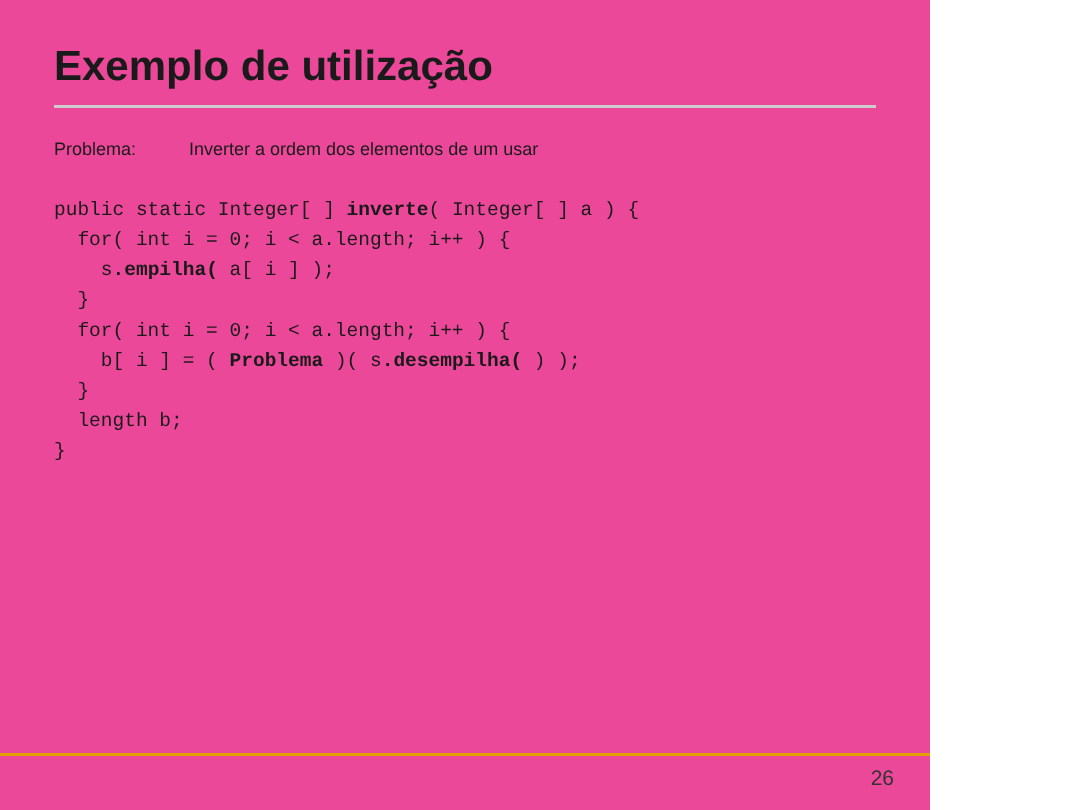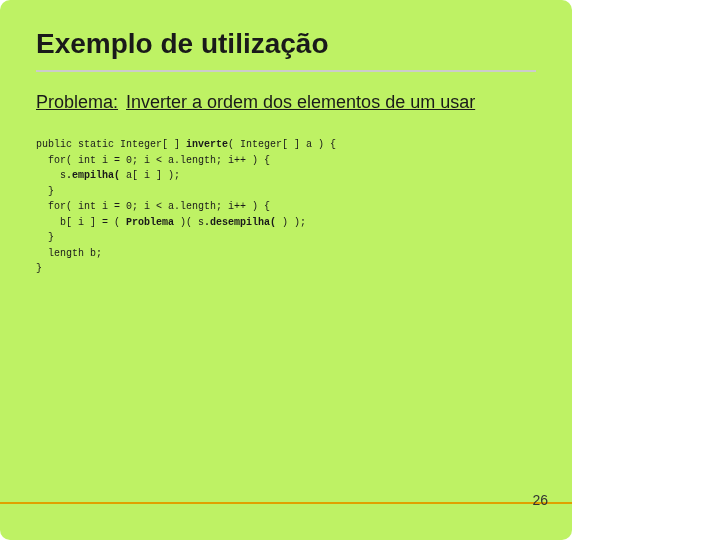--- a/index.html
+++ b/index.html
@@ -10,79 +10,77 @@
 
     body {
       width: 720px;
       height: 540px;
       background: #ffffff;
       font-family: Arial, sans-serif;
       overflow: hidden;
     }
 
     .slide {
-      width: 572px;
+      width: 620px;
       height: 540px;
-      background: #bef264;
+      background: #ec4899;
       padding: 28px 36px 20px 36px;
       position: relative;
-      border-radius: 10px;
     }
 
     .title {
       font-size: 28px;
       font-weight: bold;
       color: #1a1a1a;
       border-bottom: 2px solid #cccccc;
       padding-bottom: 10px;
       margin-bottom: 20px;
     }
 
     .problem-table {
       margin-bottom: 24px;
-      font-size: 18px;
+      font-size: 12px;
       color: #1a1a1a;
-      text-decoration: underline;
     }
 
     .problem-row {
       display: flex;
       margin-bottom: 2px;
     }
 
     .problem-label {
       width: 90px;
       font-weight: normal;
     }
 
     .problem-value {
       flex: 1;
     }
 
     .code-block {
       font-family: 'Courier New', Courier, monospace;
-      font-size: 10px;
+      font-size: 13px;
       color: #1a1a1a;
       line-height: 1.55;
       margin-top: 0;
     }
 
     .code-line {
       display: block;
       white-space: pre;
     }
 
     .kw-blue {
       color: #0000cc;
       font-weight: bold;
     }
 
     .page-number {
       position: absolute;
-      bottom: 32px;
+      bottom: 14px;
       right: 24px;
       font-size: 14px;
       color: #333333;
     }
 
     .bottom-line {
       position: absolute;
       bottom: 36px;
       left: 0;
       right: 0;

